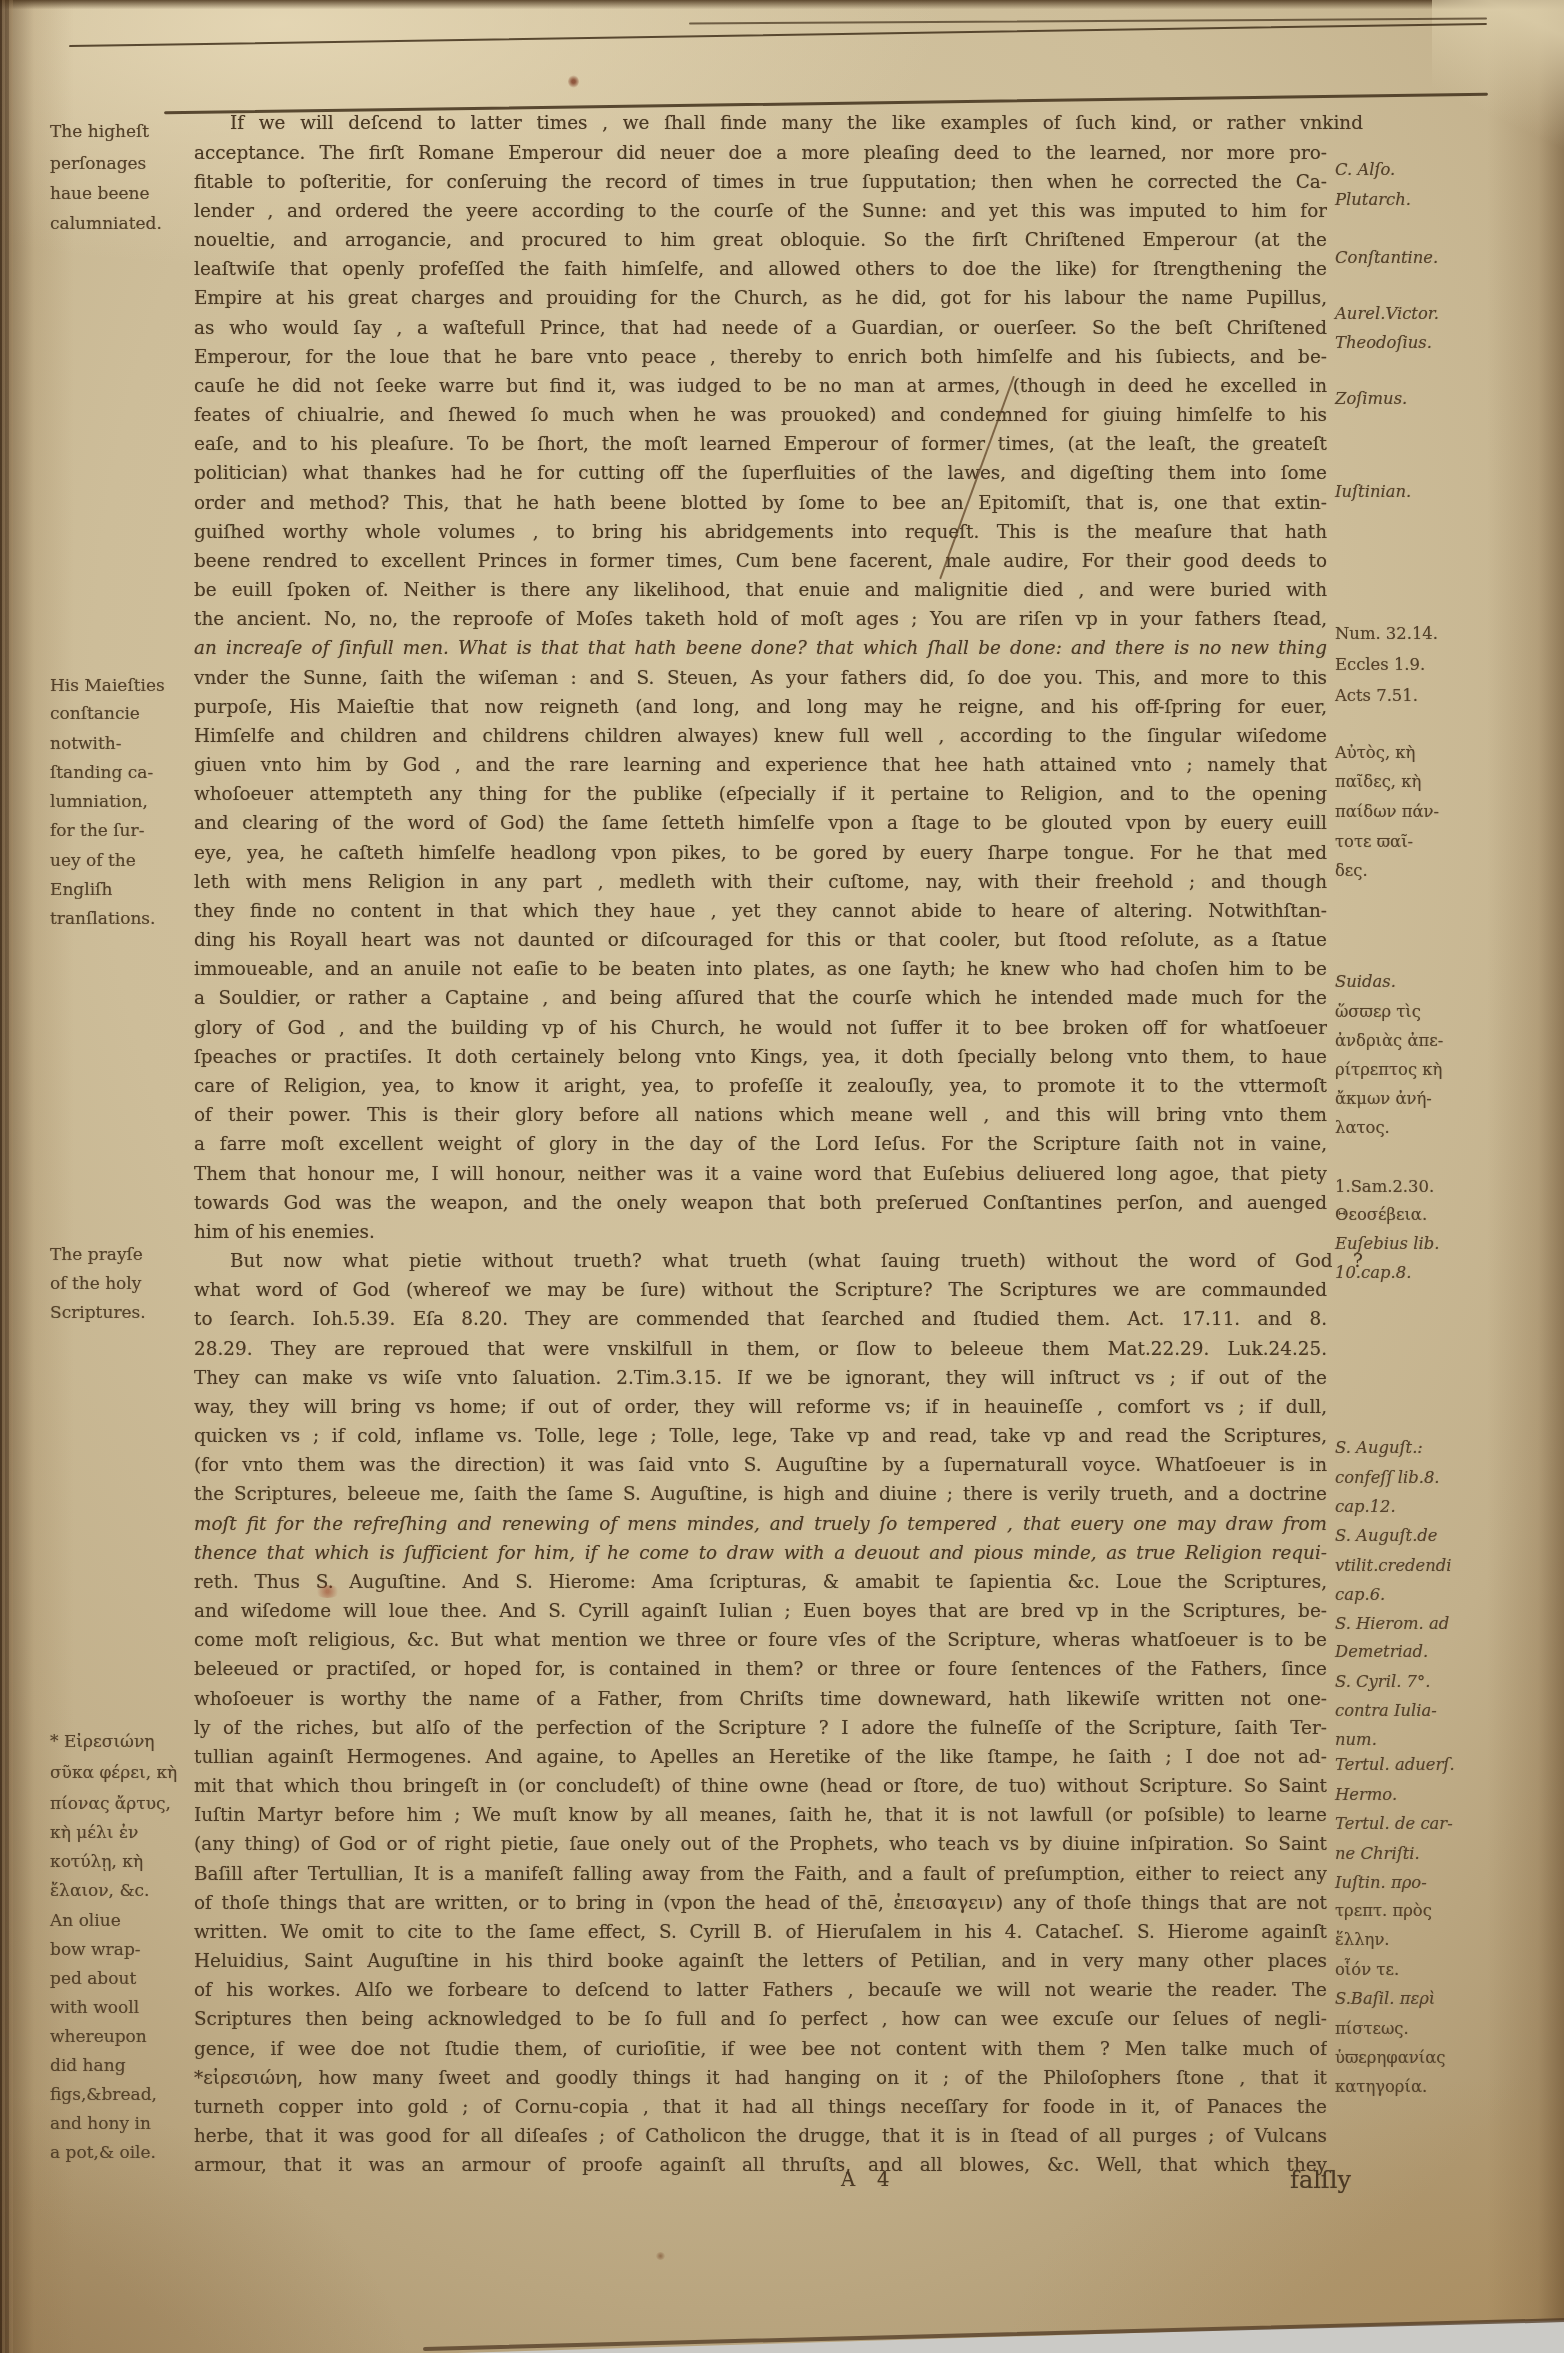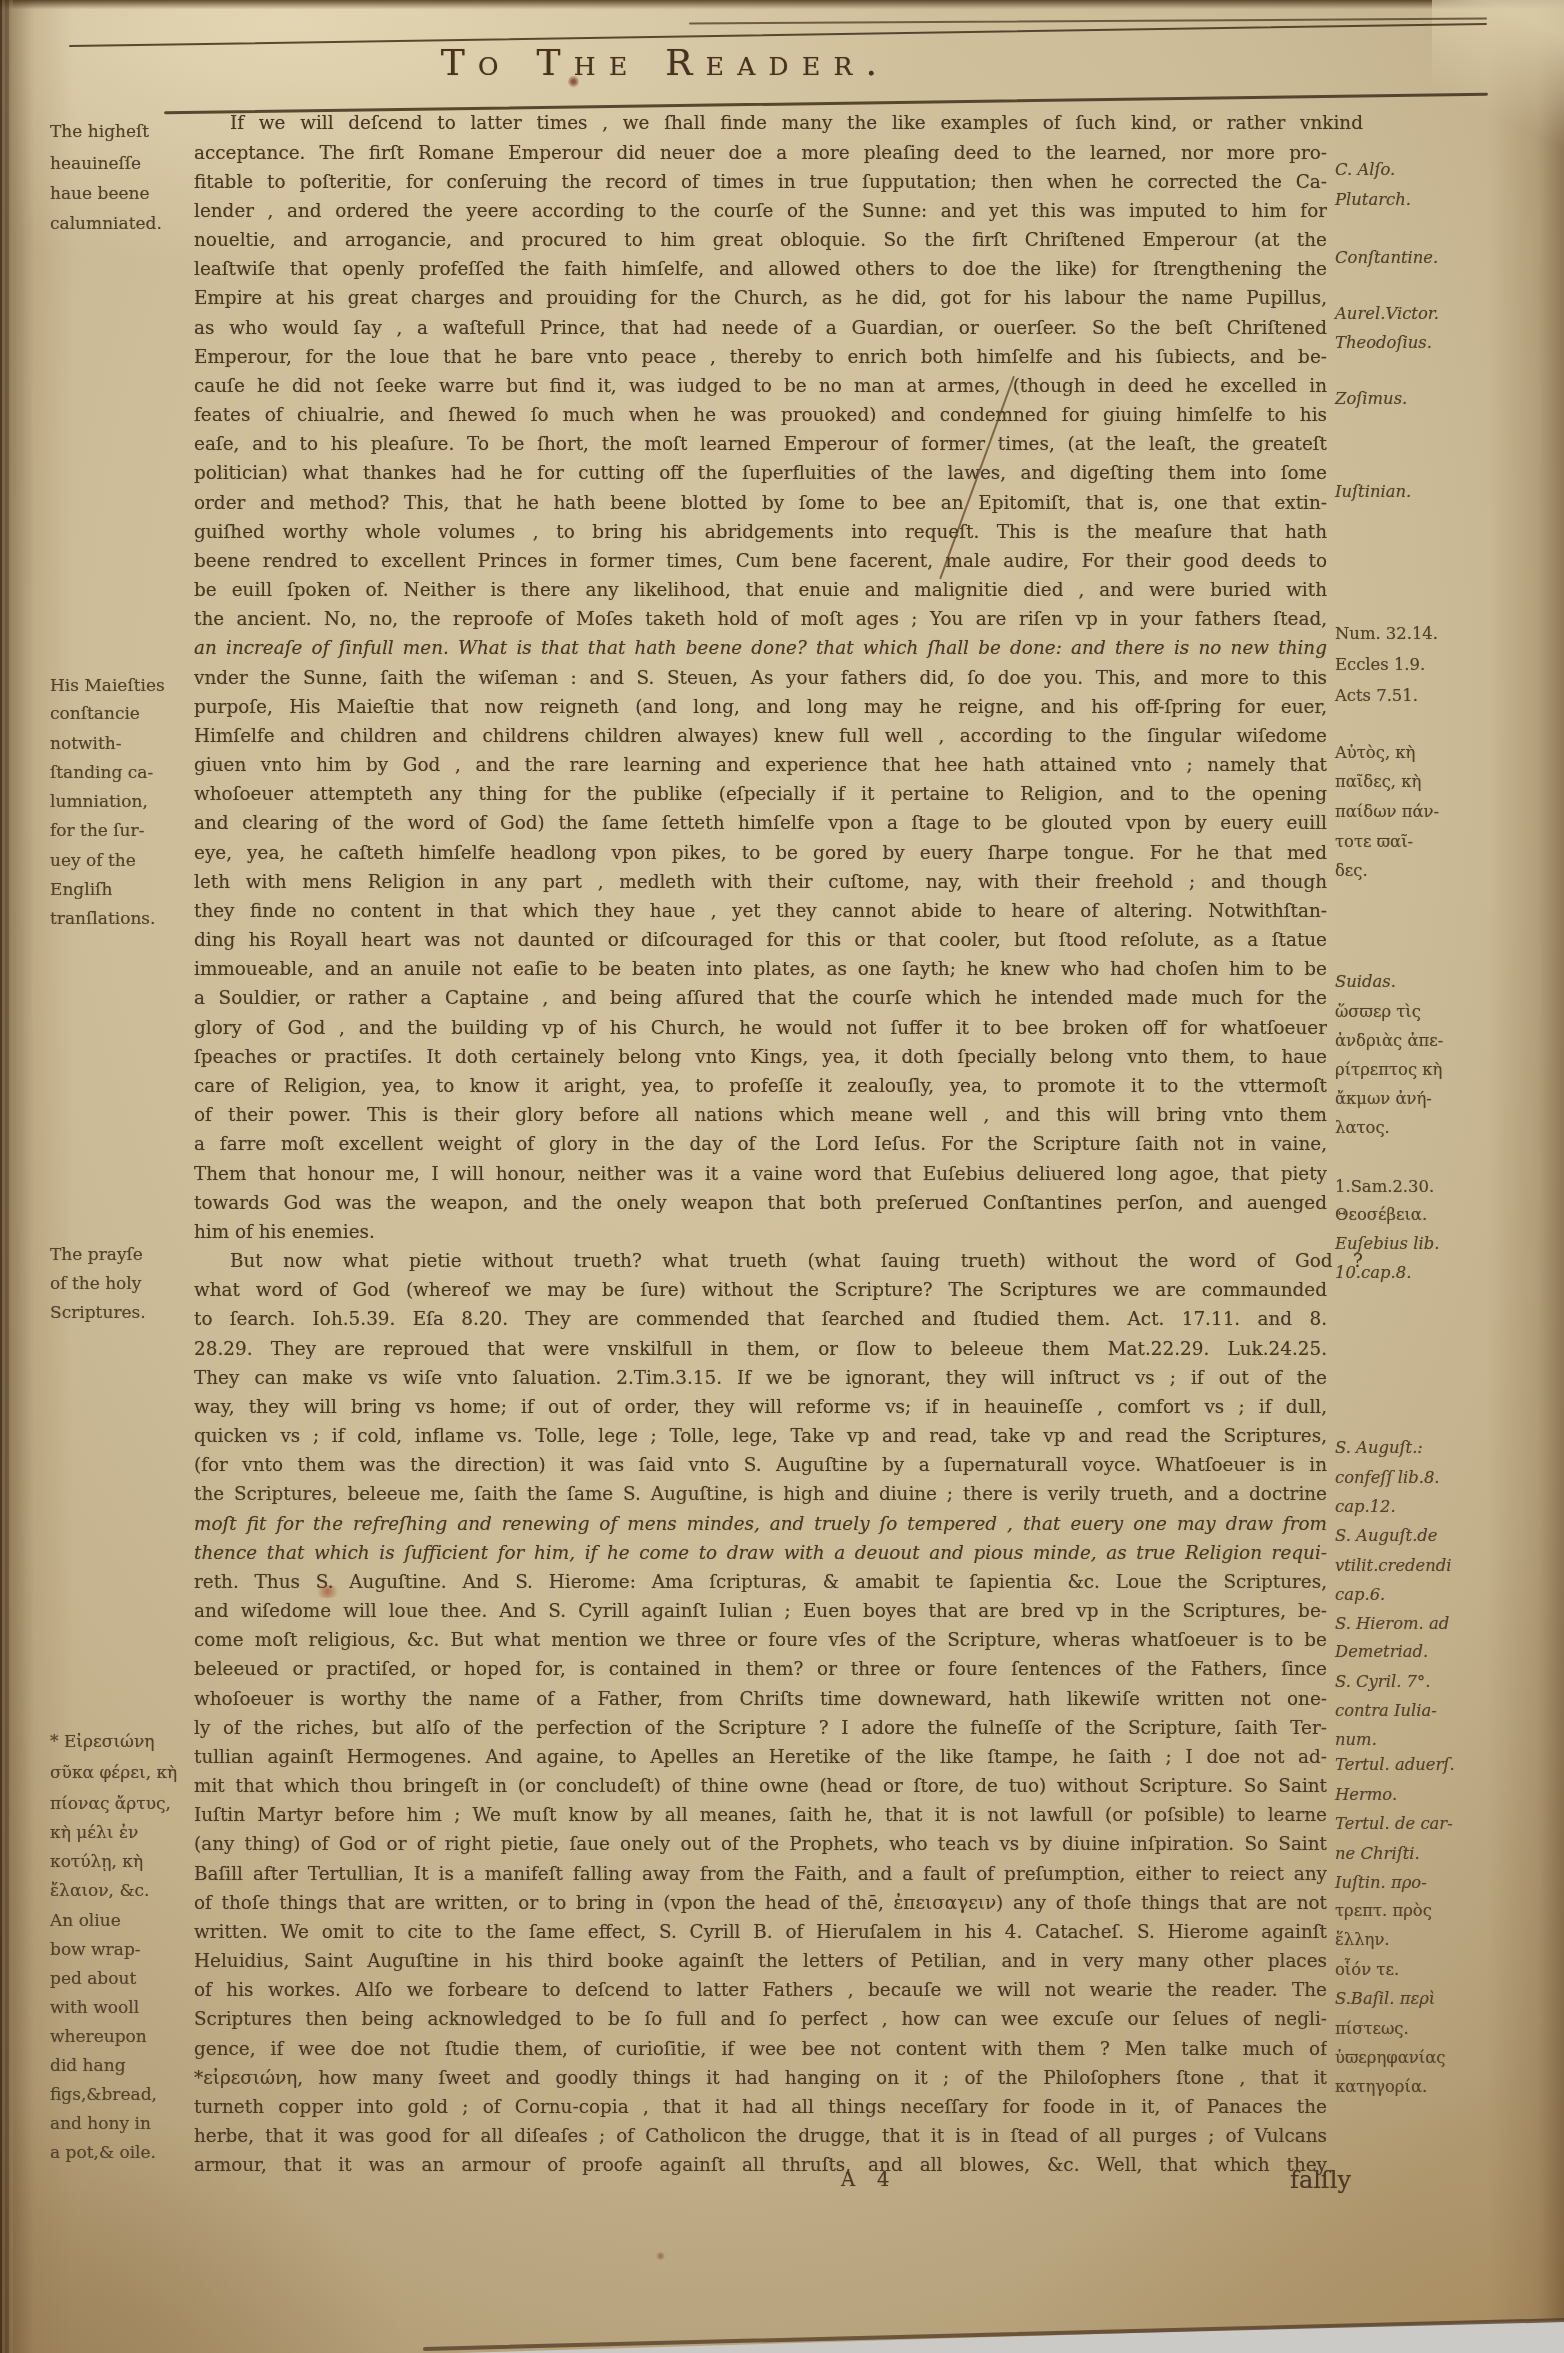--- a/index.html
+++ b/index.html
@@ -81,21 +81,20 @@
 </style>
 </head>
 <body>
 
 <div class="page">
   <div class="gutter"></div>
   <div class="corner-fold"></div>
 
   <div class="rule rule-top-a"></div>
   <div class="rule rule-top-b"></div>
-  <div class="title">To The Reader.</div>
   <div class="rule rule-header"></div>
 
   <div id="text-block">
       <div class="text-line" style="top: 110px; padding-left: 36px;">If we will deſcend to latter times , we ſhall finde many the like examples of ſuch kind, or rather vnkind</div>
       <div class="text-line" style="top: 140px;">acceptance. The firſt Romane Emperour did neuer doe a more pleaſing deed to the learned, nor more pro-</div>
       <div class="text-line" style="top: 169px;">fitable to poſteritie, for conſeruing the record of times in true ſupputation; then when he corrected the Ca-</div>
       <div class="text-line" style="top: 198px;">lender , and ordered the yeere according to the courſe of the Sunne: and yet this was imputed to him for</div>
       <div class="text-line" style="top: 227px;">noueltie, and arrogancie, and procured to him great obloquie. So the firſt Chriſtened Emperour (at the</div>
       <div class="text-line" style="top: 256px;">leaſtwiſe that openly profeſſed the faith himſelfe, and allowed others to doe the like) for ſtrengthening the</div>
       <div class="text-line" style="top: 285px;">Empire at his great charges and prouiding for the Church, as he did, got for his labour the name Pupillus,</div>
@@ -159,21 +158,21 @@
       <div class="text-line" style="top: 1977px;">of his workes. Alſo we forbeare to deſcend to latter Fathers , becauſe we will not wearie the reader. The</div>
       <div class="text-line" style="top: 2006px;">Scriptures then being acknowledged to be ſo full and ſo perfect , how can wee excuſe our ſelues of negli-</div>
       <div class="text-line" style="top: 2036px;">gence, if wee doe not ſtudie them, of curioſitie, if wee bee not content with them ? Men talke much of</div>
       <div class="text-line" style="top: 2065px;">*εἰρεσιώνη, how many ſweet and goodly things it had hanging on it ; of the Philoſophers ſtone , that it</div>
       <div class="text-line" style="top: 2094px;">turneth copper into gold ; of Cornu-copia , that it had all things neceſſary for foode in it, of Panaces the</div>
       <div class="text-line" style="top: 2123px;">herbe, that it was good for all diſeaſes ; of Catholicon the drugge, that it is in ſtead of all purges ; of Vulcans</div>
       <div class="text-line" style="top: 2152px;">armour, that it was an armour of proofe againſt all thruſts, and all blowes, &amp;c. Well, that which they</div>
     </div>
   <div id="left-notes">
       <div class="margin-note left" style="top: 121px;">The higheſt</div>
-      <div class="margin-note left" style="top: 153px;">heauineſſe</div>
+      <div class="margin-note left" style="top: 153px;">perſonages</div>
       <div class="margin-note left" style="top: 183px;">haue beene</div>
       <div class="margin-note left" style="top: 213px;">calumniated.</div>
       <div class="margin-note left" style="top: 675px;">His Maieſties</div>
       <div class="margin-note left" style="top: 703px;">conſtancie</div>
       <div class="margin-note left" style="top: 733px;">notwith-</div>
       <div class="margin-note left" style="top: 762px;">ſtanding ca-</div>
       <div class="margin-note left" style="top: 791px;">lumniation,</div>
       <div class="margin-note left" style="top: 820px;">for the ſur-</div>
       <div class="margin-note left" style="top: 850px;">uey of the</div>
       <div class="margin-note left" style="top: 879px;">Engliſh</div>

